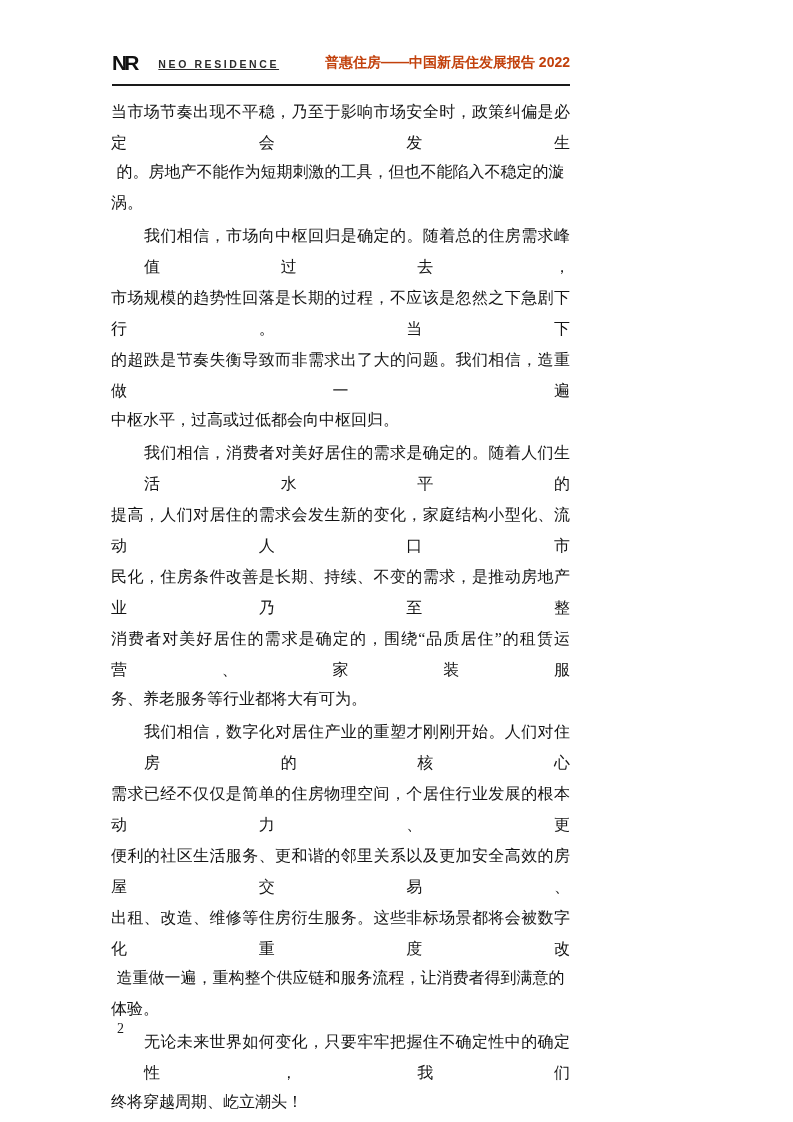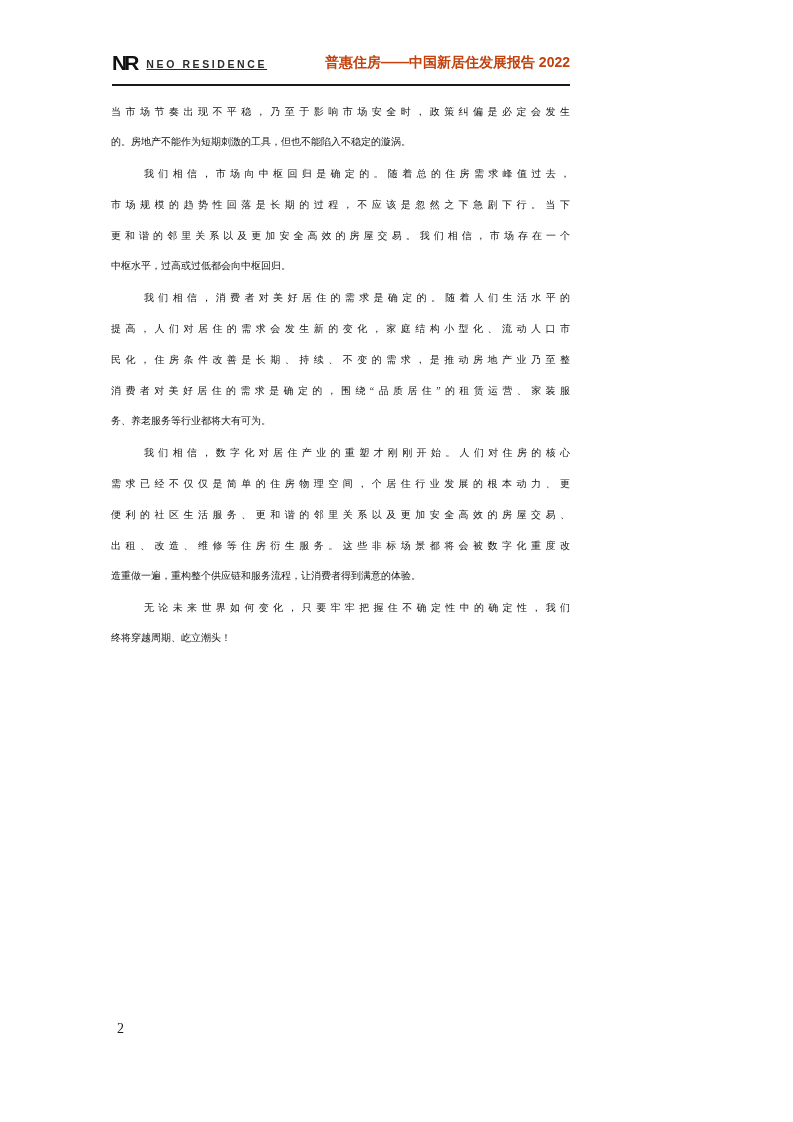--- a/index.html
+++ b/index.html
@@ -25,21 +25,21 @@
     width: 458px;
     display: flex;
     justify-content: space-between;
     align-items: center;
     padding-bottom: 11px;
     border-bottom: 2px solid #1a1a1a;
   }
   .brand {
     display: flex;
     align-items: center;
-    gap: 7px;
+    gap: 19px;
   }
   .logo-mark {
     font-family: "Liberation Sans", "DejaVu Sans", sans-serif;
     font-weight: 900;
     font-size: 21px;
     line-height: 21px;
     letter-spacing: -3px;
     color: #111111;
     padding-right: 3px;
   }
@@ -63,21 +63,21 @@
   .content {
     position: absolute;
     left: 111px;
     top: 90px;
     width: 459px;
   }
   .body-text {
     margin-top: 6px;
   }
   .bline {
-    font-size: 10px;
+    font-size: 16px;
     line-height: 31px;
     color: #141414;
     text-align: justify;
     text-align-last: justify;
     white-space: normal;
   }
   .bline.ind { padding-left: 33px; }
   .bline.short {
     text-align: center;
     text-align-last: left;
@@ -109,21 +109,21 @@
     <div class="body-text">
 
       <div class="para">
         <div class="bline">当市场节奏出现不平稳，乃至于影响市场安全时，政策纠偏是必定会发生</div>
         <div class="bline short">的。房地产不能作为短期刺激的工具，但也不能陷入不稳定的漩涡。</div>
       </div>
 
       <div class="para">
         <div class="bline ind">我们相信，市场向中枢回归是确定的。随着总的住房需求峰值过去，</div>
         <div class="bline">市场规模的趋势性回落是长期的过程，不应该是忽然之下急剧下行。当下</div>
-        <div class="bline">更和谐的邻里关系以及更加安全高效的房屋交易。我们相信，市场存在一个</div>
+        <div class="bline">的超跌是节奏失衡导致而非需求出了大的问题。我们相信，造重做一遍</div>
         <div class="bline short">中枢水平，过高或过低都会向中枢回归。</div>
       </div>
 
       <div class="para">
         <div class="bline ind">我们相信，消费者对美好居住的需求是确定的。随着人们生活水平的</div>
         <div class="bline">提高，人们对居住的需求会发生新的变化，家庭结构小型化、流动人口市</div>
         <div class="bline">民化，住房条件改善是长期、持续、不变的需求，是推动房地产业乃至整</div>
         <div class="bline">消费者对美好居住的需求是确定的，围绕“品质居住”的租赁运营、家装服</div>
         <div class="bline short">务、养老服务等行业都将大有可为。</div>
       </div>

